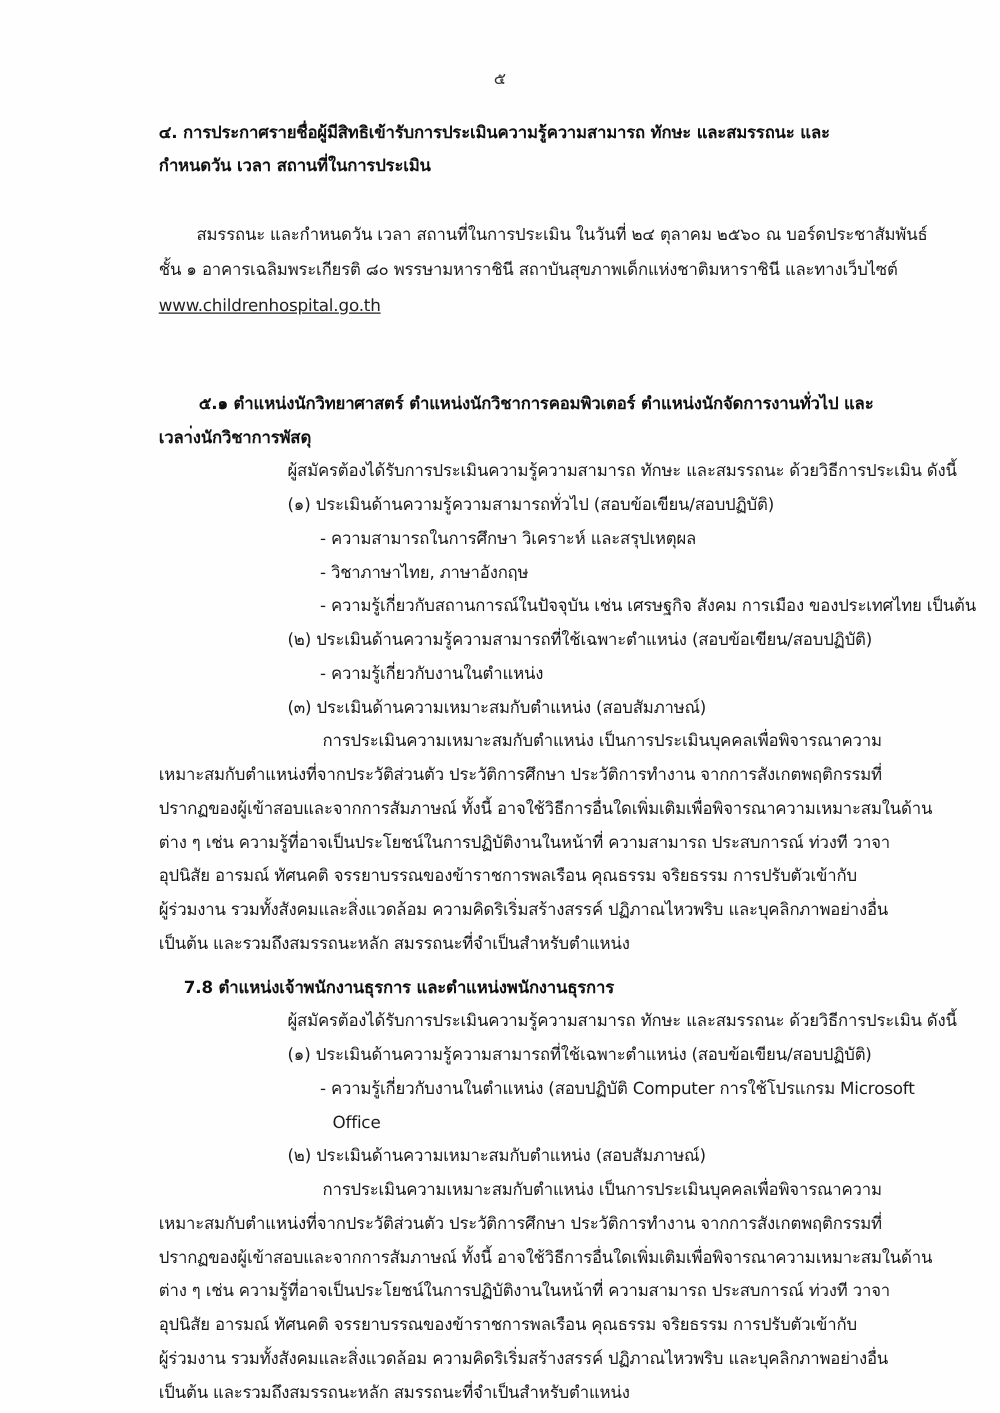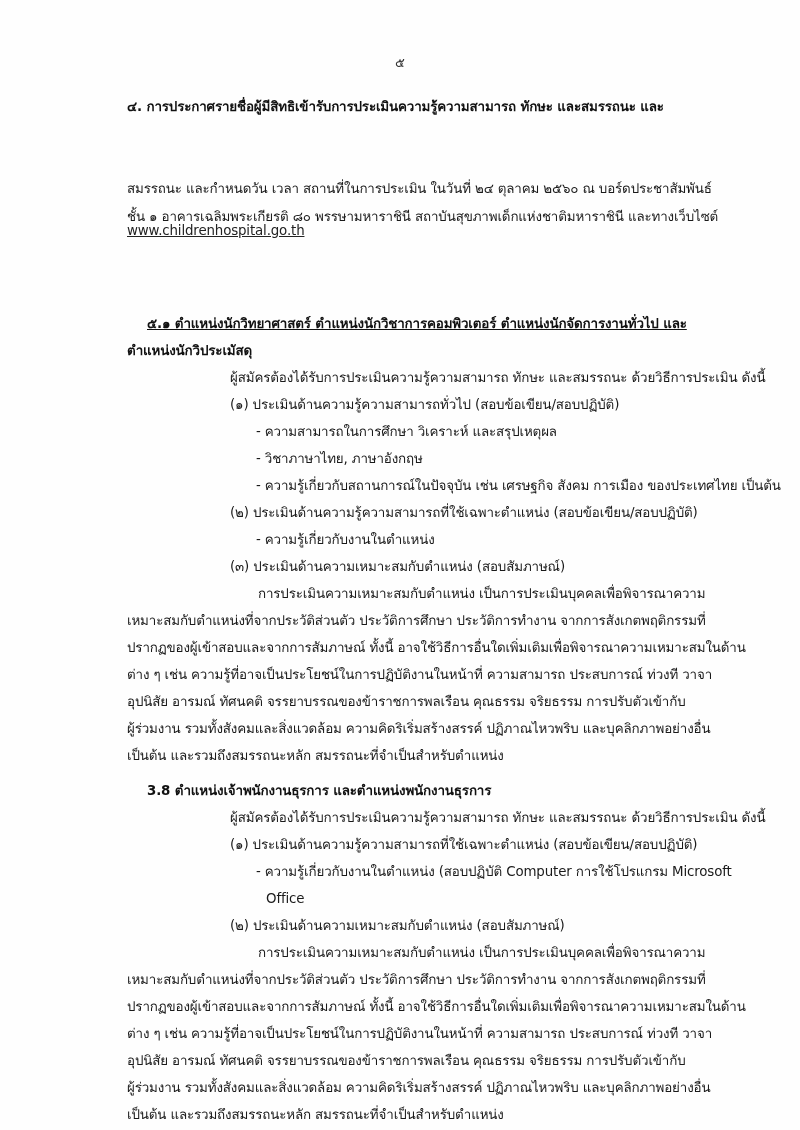--- a/index.html
+++ b/index.html
@@ -50,47 +50,48 @@
     }
   </style>
 </head>
 <body>
 
 <div class="page">
 
   <div class="page-number">๕</div>
 
   <div class="line bold" style="top:98px;">๔. การประกาศรายชื่อผู้มีสิทธิเข้ารับการประเมินความรู้ความสามารถ ทักษะ และสมรรถนะ และ</div>
+  <div class="line bold" style="top:125px;">กำหนดวัน เวลา สถานที่ในการประเมิน</div>
 
-  <div class="line" style="top:180px;">สมรรถนะ และกำหนดวัน เวลา สถานที่ในการประเมิน  ในวันที่ ๒๔ ตุลาคม ๒๕๖๐  ณ บอร์ดประชาสัมพันธ์</div>
+  <div class="line" style="top:180px;text-align:right;">สมรรถนะ และกำหนดวัน เวลา สถานที่ในการประเมิน  ในวันที่ ๒๔ ตุลาคม ๒๕๖๐  ณ บอร์ดประชาสัมพันธ์</div>
   <div class="line" style="top:208px;">ชั้น ๑ อาคารเฉลิมพระเกียรติ ๘๐ พรรษามหาราชินี สถาบันสุขภาพเด็กแห่งชาติมหาราชินี  และทางเว็บไซต์</div>
-  <div class="line link" style="top:222px; width:auto;">www.childrenhospital.go.th</div>
+  <div class="line link" style="top:237px; width:auto;">www.childrenhospital.go.th</div>
 
 
-  <div class="line bold" style="top:315px; left:147px;text-decoration:underline;">๕.๑ ตำแหน่งนักวิทยาศาสตร์ ตำแหน่งนักวิชาการคอมพิวเตอร์ ตำแหน่งนักจัดการงานทั่วไป และ</div>
-  <div class="line bold" style="top:342px;">ตำแหน่งนักวิประเมัสดุ</div>
+  <div class="line bold" style="top:315px; left:159px;">๕.๑ ตำแหน่งนักวิทยาศาสตร์ ตำแหน่งนักวิชาการคอมพิวเตอร์ ตำแหน่งนักจัดการงานทั่วไป และ</div>
+  <div class="line bold" style="top:342px;">เวลา่งนักวิชาการพัสดุ</div>
 
   <div class="line" style="top:369px; left:230px;">ผู้สมัครต้องได้รับการประเมินความรู้ความสามารถ ทักษะ และสมรรถนะ ด้วยวิธีการประเมิน ดังนี้</div>
   <div class="line" style="top:396px; left:230px;">(๑) ประเมินด้านความรู้ความสามารถทั่วไป (สอบข้อเขียน/สอบปฏิบัติ)</div>
   <div class="line" style="top:423px; left:256px;">- ความสามารถในการศึกษา วิเคราะห์ และสรุปเหตุผล</div>
   <div class="line" style="top:450px; left:256px;">- วิชาภาษาไทย, ภาษาอังกฤษ</div>
   <div class="line" style="top:477px; left:256px;">- ความรู้เกี่ยวกับสถานการณ์ในปัจจุบัน เช่น เศรษฐกิจ สังคม การเมือง ของประเทศไทย เป็นต้น</div>
   <div class="line" style="top:504px; left:230px;">(๒) ประเมินด้านความรู้ความสามารถที่ใช้เฉพาะตำแหน่ง (สอบข้อเขียน/สอบปฏิบัติ)</div>
   <div class="line" style="top:531px; left:256px;">- ความรู้เกี่ยวกับงานในตำแหน่ง</div>
   <div class="line" style="top:558px; left:230px;">(๓) ประเมินด้านความเหมาะสมกับตำแหน่ง (สอบสัมภาษณ์)</div>
 
   <div class="line" style="top:585px; left:258px; width:484px;">การประเมินความเหมาะสมกับตำแหน่ง เป็นการประเมินบุคคลเพื่อพิจารณาความ</div>
   <div class="line" style="top:612px;">เหมาะสมกับตำแหน่งที่จากประวัติส่วนตัว ประวัติการศึกษา ประวัติการทำงาน จากการสังเกตพฤติกรรมที่</div>
   <div class="line" style="top:639px;">ปรากฏของผู้เข้าสอบและจากการสัมภาษณ์ ทั้งนี้ อาจใช้วิธีการอื่นใดเพิ่มเติมเพื่อพิจารณาความเหมาะสมในด้าน</div>
   <div class="line" style="top:666px;">ต่าง ๆ เช่น ความรู้ที่อาจเป็นประโยชน์ในการปฏิบัติงานในหน้าที่ ความสามารถ ประสบการณ์ ท่วงที วาจา</div>
   <div class="line" style="top:693px;">อุปนิสัย อารมณ์ ทัศนคติ จรรยาบรรณของข้าราชการพลเรือน คุณธรรม จริยธรรม การปรับตัวเข้ากับ</div>
   <div class="line" style="top:720px;">ผู้ร่วมงาน รวมทั้งสังคมและสิ่งแวดล้อม ความคิดริเริ่มสร้างสรรค์ ปฏิภาณไหวพริบ และบุคลิกภาพอย่างอื่น</div>
   <div class="line" style="top:747px;">เป็นต้น และรวมถึงสมรรถนะหลัก สมรรถนะที่จำเป็นสำหรับตำแหน่ง</div>
 
-  <div class="line bold" style="top:782px; left:147px;">3.8 ตำแหน่งเจ้าพนักงานธุรการ และตำแหน่งพนักงานธุรการ</div>
+  <div class="line bold" style="top:782px; left:147px;">7.8 ตำแหน่งเจ้าพนักงานธุรการ และตำแหน่งพนักงานธุรการ</div>
   <div class="line" style="top:809px; left:230px;">ผู้สมัครต้องได้รับการประเมินความรู้ความสามารถ ทักษะ และสมรรถนะ ด้วยวิธีการประเมิน ดังนี้</div>
   <div class="line" style="top:836px; left:230px;">(๑) ประเมินด้านความรู้ความสามารถที่ใช้เฉพาะตำแหน่ง (สอบข้อเขียน/สอบปฏิบัติ)</div>
   <div class="line" style="top:863px; left:256px;">- ความรู้เกี่ยวกับงานในตำแหน่ง (สอบปฏิบัติ Computer การใช้โปรแกรม Microsoft</div>
   <div class="line" style="top:890px; left:266px;">Office</div>
   <div class="line" style="top:917px; left:230px;">(๒) ประเมินด้านความเหมาะสมกับตำแหน่ง (สอบสัมภาษณ์)</div>
 
   <div class="line" style="top:944px; left:258px; width:484px;">การประเมินความเหมาะสมกับตำแหน่ง เป็นการประเมินบุคคลเพื่อพิจารณาความ</div>
   <div class="line" style="top:971px;">เหมาะสมกับตำแหน่งที่จากประวัติส่วนตัว ประวัติการศึกษา ประวัติการทำงาน จากการสังเกตพฤติกรรมที่</div>
   <div class="line" style="top:998px;">ปรากฏของผู้เข้าสอบและจากการสัมภาษณ์ ทั้งนี้ อาจใช้วิธีการอื่นใดเพิ่มเติมเพื่อพิจารณาความเหมาะสมในด้าน</div>
   <div class="line" style="top:1025px;">ต่าง ๆ เช่น ความรู้ที่อาจเป็นประโยชน์ในการปฏิบัติงานในหน้าที่ ความสามารถ ประสบการณ์ ท่วงที วาจา</div>

